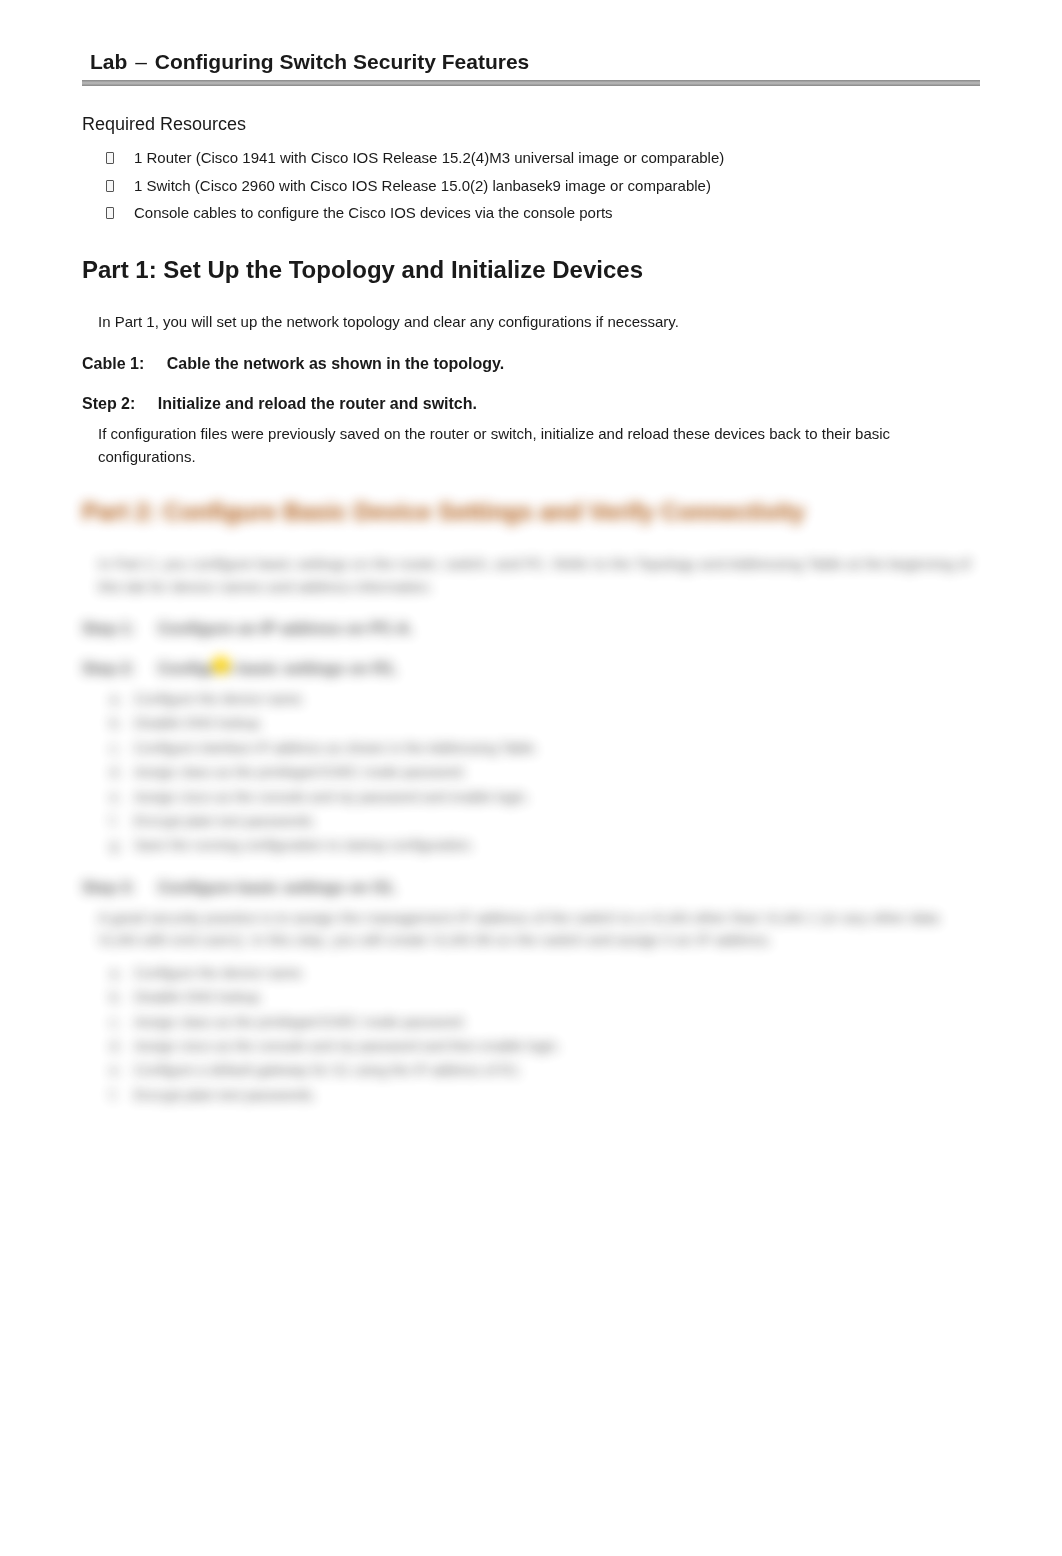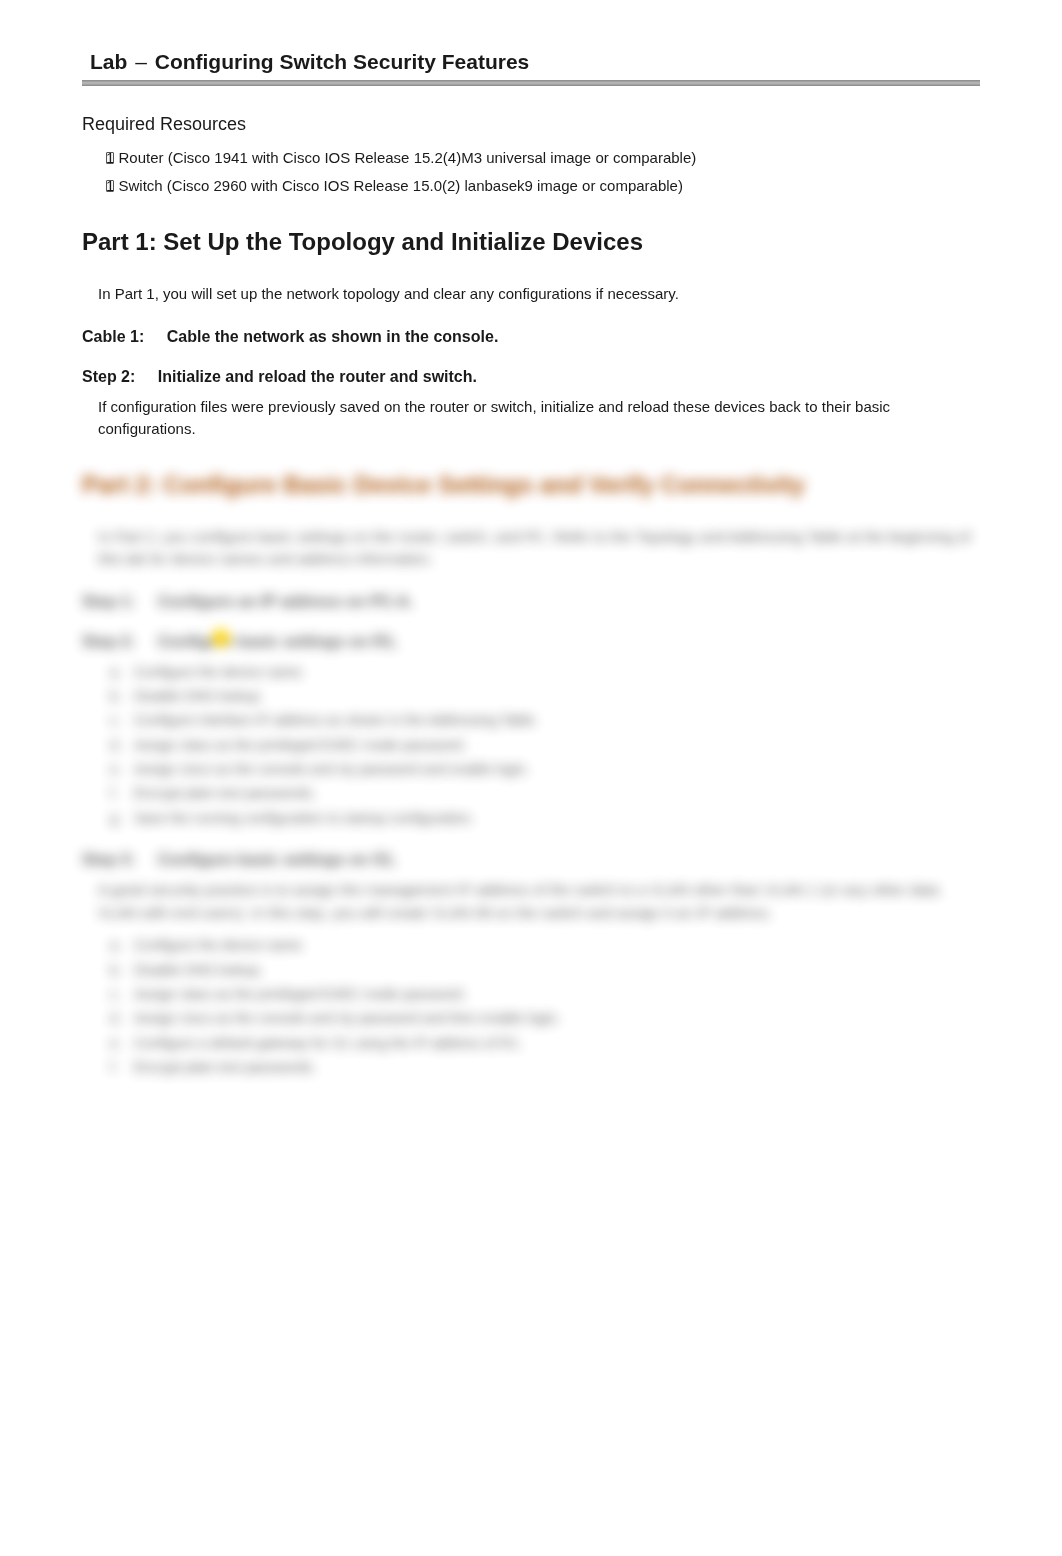--- a/index.html
+++ b/index.html
@@ -27,20 +27,21 @@
       width: 100%;
     }
     h3.resources-heading {
       font-size: 18px;
       font-weight: 400;
       margin-bottom: 10px;
     }
     ul.bullet { list-style: none; margin-left: 24px; }
     ul.bullet li {
       position: relative;
+      padding-left: 28px;
       font-size: 15px;
       line-height: 1.7;
       margin-bottom: 2px;
     }
     ul.bullet li::before {
       content: "";
       position: absolute;
       left: 0;
       top: 7px;
       width: 6px;
@@ -112,28 +113,29 @@
   <span class="lab-prefix">Lab</span>
   <span class="dash">–</span>
   <span class="lab-title">Configuring Switch Security Features</span>
 </div>
 <div class="header-divider"></div>
 
 <h3 class="resources-heading">Required Resources</h3>
 <ul class="bullet">
   <li>1 Router (Cisco 1941 with Cisco IOS Release 15.2(4)M3 universal image or comparable)</li>
   <li>1 Switch (Cisco 2960 with Cisco IOS Release 15.0(2) lanbasek9 image or comparable)</li>
+  <li>Console cables to configure the Cisco IOS devices via the console ports</li>
 </ul>
 
 <h2 class="part-heading">Part 1:  Set Up the Topology and Initialize Devices</h2>
 <p class="body">In Part 1, you will set up the network topology and clear any configurations if necessary.</p>
 
 <h4 class="step-heading">
   <span class="step-num">Cable 1:</span>
-  <span class="step-text">Cable the network as shown in the console.</span>
+  <span class="step-text">Cable the network as shown in the topology.</span>
 </h4>
 
 <h4 class="step-heading">
   <span class="step-num">Step 2:</span>
   <span class="step-text">Initialize and reload the router and switch.</span>
 </h4>
 <p class="body">If configuration files were previously saved on the router or switch, initialize and reload these devices back to their basic configurations.</p>
 
 <div class="blurred">
 

